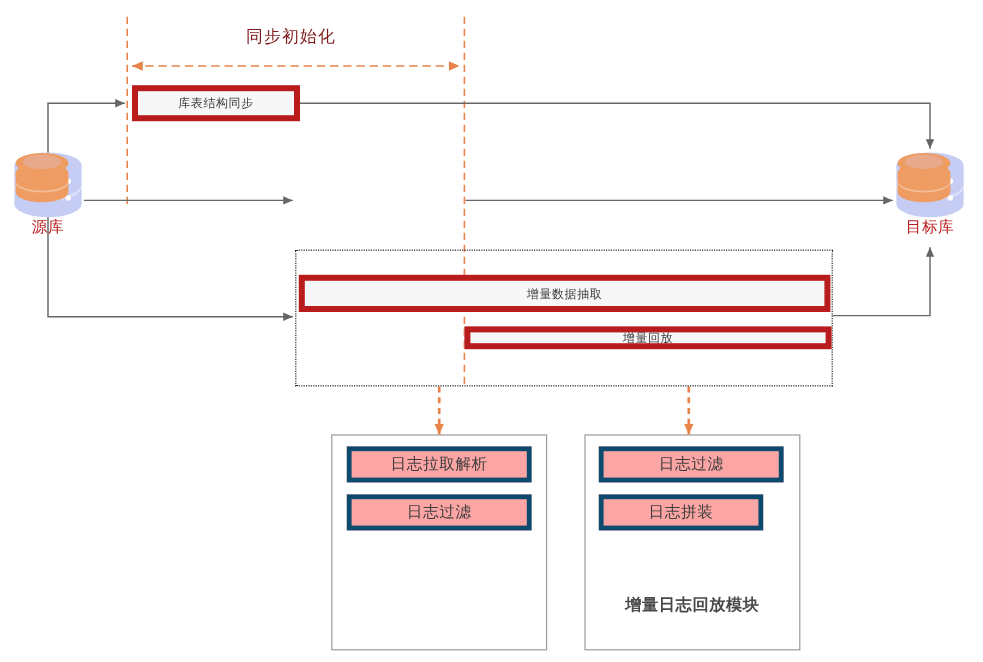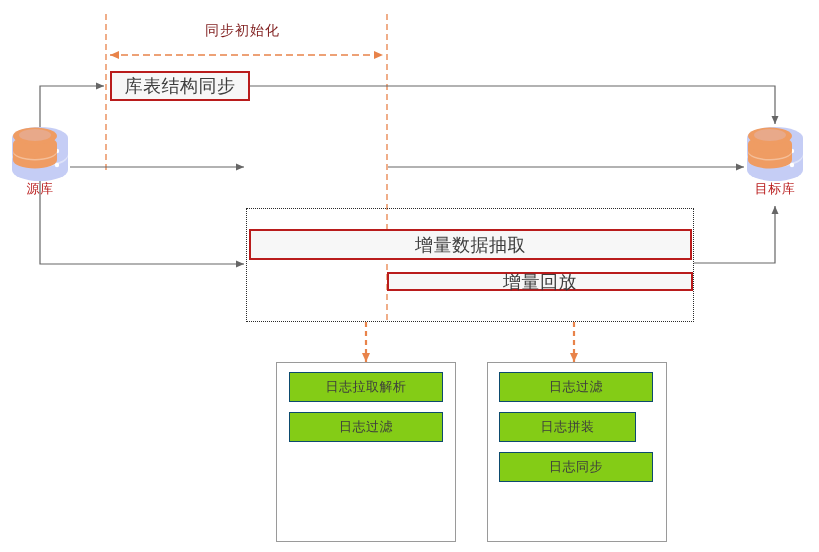--- a/index.html
+++ b/index.html
@@ -24,36 +24,36 @@
     top: 0;
     width: 819px;
     height: 552px;
   }
 
   
   .pbox {
     position: absolute;
     box-sizing: border-box;
     background: #f7f7f7;
-    border: 2px solid #b91c1c;
+    border: 5px solid #b91c1c;
     display: flex;
     align-items: center;
     justify-content: center;
     color: #3d3d3d;
-    font-size: 18px;
+    font-size: 10px;
     letter-spacing: 0.5px;
     z-index: 4;
   }
 
   
   .sbox {
     position: absolute;
     box-sizing: border-box;
-    background: #84cc16;
-    border: 1px solid #0c4a6e;
+    background: #fca5a5;
+    border: 4px solid #0c4a6e;
     display: flex;
     align-items: center;
     justify-content: center;
     color: #3d3d3d;
     font-size: 13px;
     letter-spacing: 0.5px;
     z-index: 4;
     font-family: Liberation Serif, serif;
   }
 
@@ -195,15 +195,15 @@
 
   <div class="module" style="left:276px; top:362px; width:180px; height:180px;"></div>
 
   <div class="sbox" style="left:289px; top:372px; width:154px; height:30px;">日志拉取解析</div>
   <div class="sbox" style="left:289px; top:412px; width:154px; height:30px;">日志过滤</div>
 
   <div class="module" style="left:487px; top:362px; width:180px; height:180px;"></div>
 
   <div class="sbox" style="left:499px; top:372px; width:154px; height:30px;">日志过滤</div>
   <div class="sbox" style="left:499px; top:412px; width:137px; height:30px;">日志拼装</div>
-  <div class="sbox" style="left:499px; top:452px; width:154px; height:30px;">日志同步</div>
+  <div class="module-title" style="left:487px; top:492px; width:180px; height:24px;">增量日志回放模块</div>
 
 </div>
 
 </body></html>

